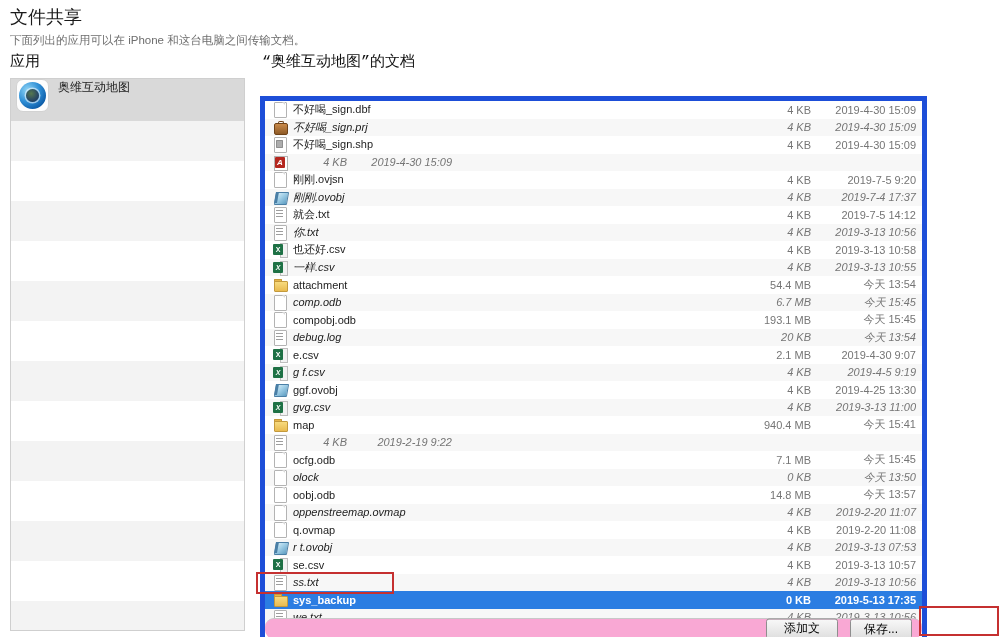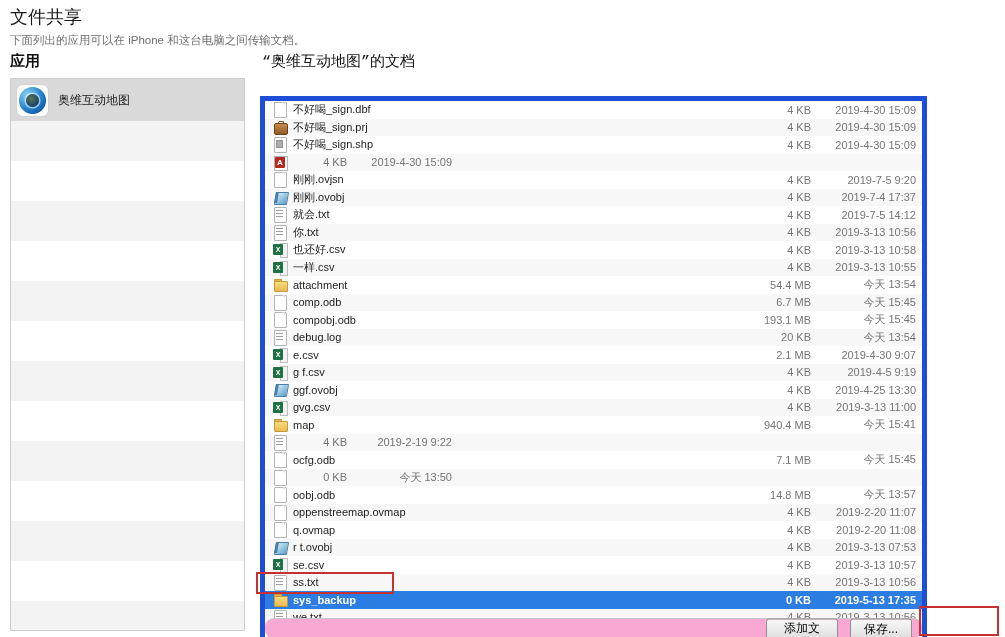--- a/index.html
+++ b/index.html
@@ -3,48 +3,48 @@
 <meta charset="utf-8">
 <style>
   * { margin:0; padding:0; box-sizing:border-box; }
   html,body { width:1005px; height:637px; background:#ffffff;
     font-family:"Liberation Sans","DejaVu Sans",sans-serif; overflow:hidden; }
   .page { position:relative; width:1005px; height:637px; background:#fff; }
 
   
   .page-title { position:absolute; left:10px; top:5px; font-size:18px; font-weight:400; color:#1a1a1a; }
   .page-subtitle { position:absolute; left:10px; top:33px; font-size:11.5px; color:#6e6e6e; }
-  .apps-header { position:absolute; left:10px; top:52px; font-size:15px; font-weight:700; color:#111; }
+  .apps-header { position:absolute; left:10px; top:52px; font-size:15px; font-weight:400; color:#111; }
   .docs-header { position:absolute; left:262px; top:52px; font-size:15px; font-weight:500; color:#111;font-family:Liberation Mono, monospace; }
 
   
   .apps-panel { position:absolute; left:10px; top:78px; width:235px; height:553px;
     border:1px solid #cfcfcf; background:#fff; }
   .apps-stripes { position:absolute; left:0; top:42px; right:0; bottom:0;
     background:repeating-linear-gradient(#f3f3f3 0 40px, #ffffff 40px 80px); }
   .app-row { position:absolute; left:0; top:0; right:0; height:42px; background:#d9d9d9;
-    display:flex; align-items:center; gap:9px; padding-left:5px; cursor:default; }
+    display:flex; align-items:flex-start; gap:9px; padding-left:5px; cursor:default; }
   .app-row .app-label { font-size:12px; color:#1c1c1c; }
 
   .app-icon { width:33px; height:33px; flex:none; border-radius:7px; background:#fdfdfd;
     border:1px solid #d2d2d2; position:relative; }
   .app-icon::before { content:""; position:absolute; left:2px; top:2px; width:27px; height:27px;
     border-radius:50%;
     background:radial-gradient(circle at 32% 30%, #8fd4f5 0%, #2f8fd6 45%, #0c5aa6 78%, #083f7a 100%); }
   .app-icon::after { content:""; position:absolute; left:9px; top:9px; width:13px; height:13px;
     border-radius:50%;
     background:radial-gradient(circle at 40% 35%, #56784f 0%, #2c4a63 55%, #17304f 100%);
     box-shadow:0 0 0 1.5px rgba(255,255,255,.55); }
 
   
   .docs-panel { position:absolute; left:260px; top:96px; width:667px; height:548px;
     border:5px solid #1d4ed8; background:#fff; }
   .file-list { position:absolute; left:0; top:0; right:0; height:525px; overflow:hidden; }
   .row { height:17.5px; display:flex; align-items:center; padding:0 6px 0 8px; cursor:default; }
-  .row.alt { background:#f7f7f7; }
+  .row.alt { background:#f7f7f7;font-style:italic; }
   .row .name { flex:1; font-size:11px; color:#1c1c1c; margin-left:6px; white-space:nowrap; overflow:hidden; }
   .row .size { width:60px; flex:none; text-align:right; font-size:11px; color:#757575; }
   .row .date { width:97px; flex:none; margin-left:8px; text-align:right; font-size:11px; color:#757575; }
   .row.selected { background:#2b7de2; }
   .row.selected .name, .row.selected .size, .row.selected .date { color:#fff; font-weight:600; }
 
   
   .docs-footer { position:absolute; left:0; right:0; bottom:0; height:21px;
     background:#f9a8d4; border-top:1px solid #c8c8c8;border-radius:9px; }
   .btn { position:absolute; top:50%; transform:translateY(-50%); height:21px;
@@ -243,20 +243,21 @@
           <span class="date">2019-2-19 9:22</span>
         </div>
         <div class="row">
           <span class="icon icon-plain"></span>
           <span class="name">ocfg.odb</span>
           <span class="size">7.1 MB</span>
           <span class="date">今天 15:45</span>
         </div>
         <div class="row alt">
           <span class="icon icon-plain"></span>
+          <span class="name">olock</span>
           <span class="size">0 KB</span>
           <span class="date">今天 13:50</span>
         </div>
         <div class="row">
           <span class="icon icon-plain"></span>
           <span class="name">oobj.odb</span>
           <span class="size">14.8 MB</span>
           <span class="date">今天 13:57</span>
         </div>
         <div class="row alt">

